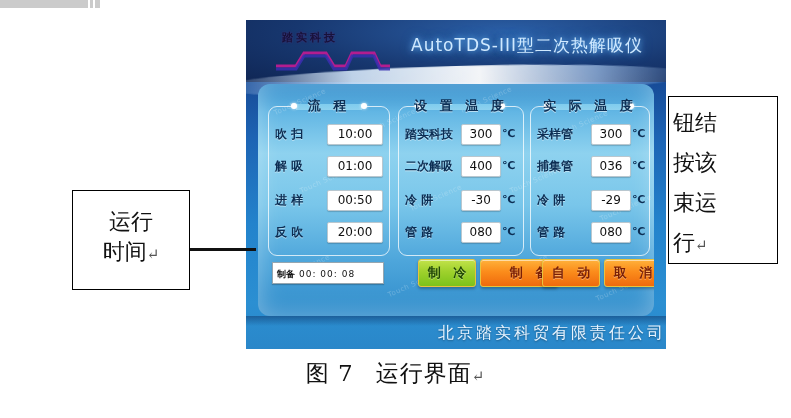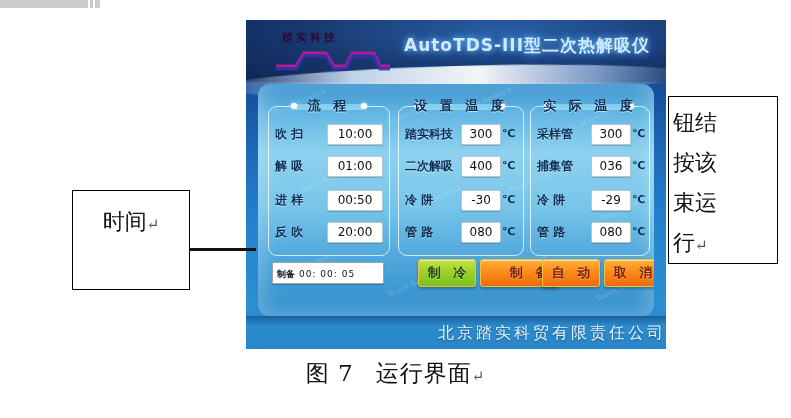--- a/index.html
+++ b/index.html
@@ -34,21 +34,21 @@
   #logo{position:absolute;left:28px;top:8px;width:120px;height:48px;}
   #logo-text{
     position:absolute;left:8px;top:2px;width:100%;
     font-size:11px;font-weight:bold;letter-spacing:3px;color:#17123a;
     text-shadow:0 0 2px rgba(80,40,120,.8);
     font-family:"DejaVu Sans","Liberation Sans",sans-serif;
   }
   #logo svg{position:absolute;left:0;top:14px;}
   #device-title{
     position:absolute;left:150px;top:14px;width:262px;text-align:center;
-    color:#cfe9ff;font-size:17px;letter-spacing:1px;font-weight:700;
+    color:#cfe9ff;font-size:17px;letter-spacing:1px;font-weight:400;
     text-shadow:0 0 6px rgba(120,200,255,.95),0 0 12px rgba(60,150,255,.6);
     white-space:nowrap;
   }
 
   
   #inner-panel{
     position:absolute;left:12px;top:64px;width:396px;height:232px;
     border-radius:12px;
     background:linear-gradient(180deg,#2f8ccb 0%,#62b6e4 12%,#8ed2ef 30%,#79c6ea 52%,#4ea6db 76%,#2f8ccb 100%);
     box-shadow:inset 0 0 24px rgba(255,255,255,.35);
@@ -276,34 +276,35 @@
         <div class="unit">℃</div>
       </div>
       <div class="row" style="top:114px">
         <div class="lbl">管  路</div>
         <div class="val">080</div>
         <div class="unit">℃</div>
       </div>
     </div>
 
     <div id="status-box">
-      <b>制备</b><i>00: 00: 05</i>
+      <b>制备</b><i>00: 00: 08</i>
     </div>
 
     <div class="btn green" id="b1">制 冷</div>
     <div class="btn orange" id="b2">制 备</div>
     <div class="btn orange" id="b3">自 动</div>
     <div class="btn orange" id="b4">取 消</div>
   </div>
 
   <div id="footer-shadow"></div>
   <div id="device-footer">北京踏实科贸有限责任公司</div>
 </div>
 
 <div class="anno-box" id="anno-left">
+  <div>运行</div>
   <div>
     <span>时间</span><span class="ret">↵</span>
   </div>
 </div>
 <div id="connector"></div>
 
 <div class="anno-box" id="anno-right">
   <span class="ln">钮结</span>
   <span class="ln">按该</span>
   <span class="ln">束运</span>

